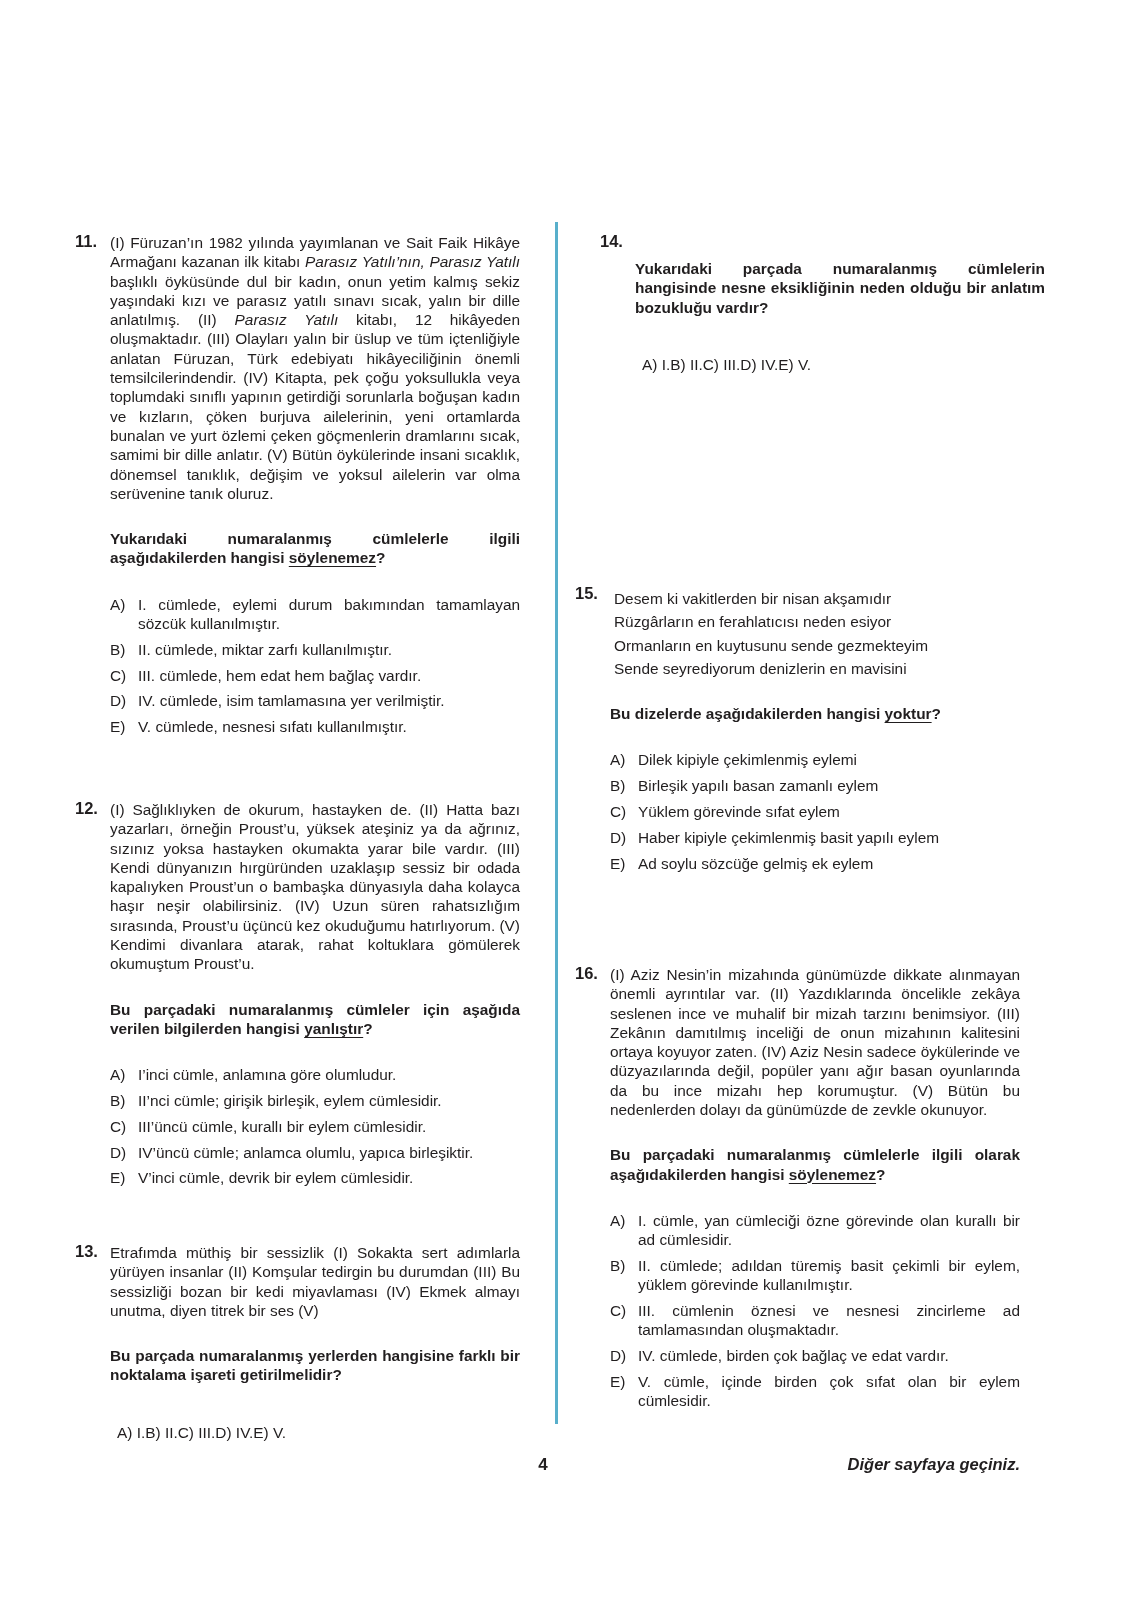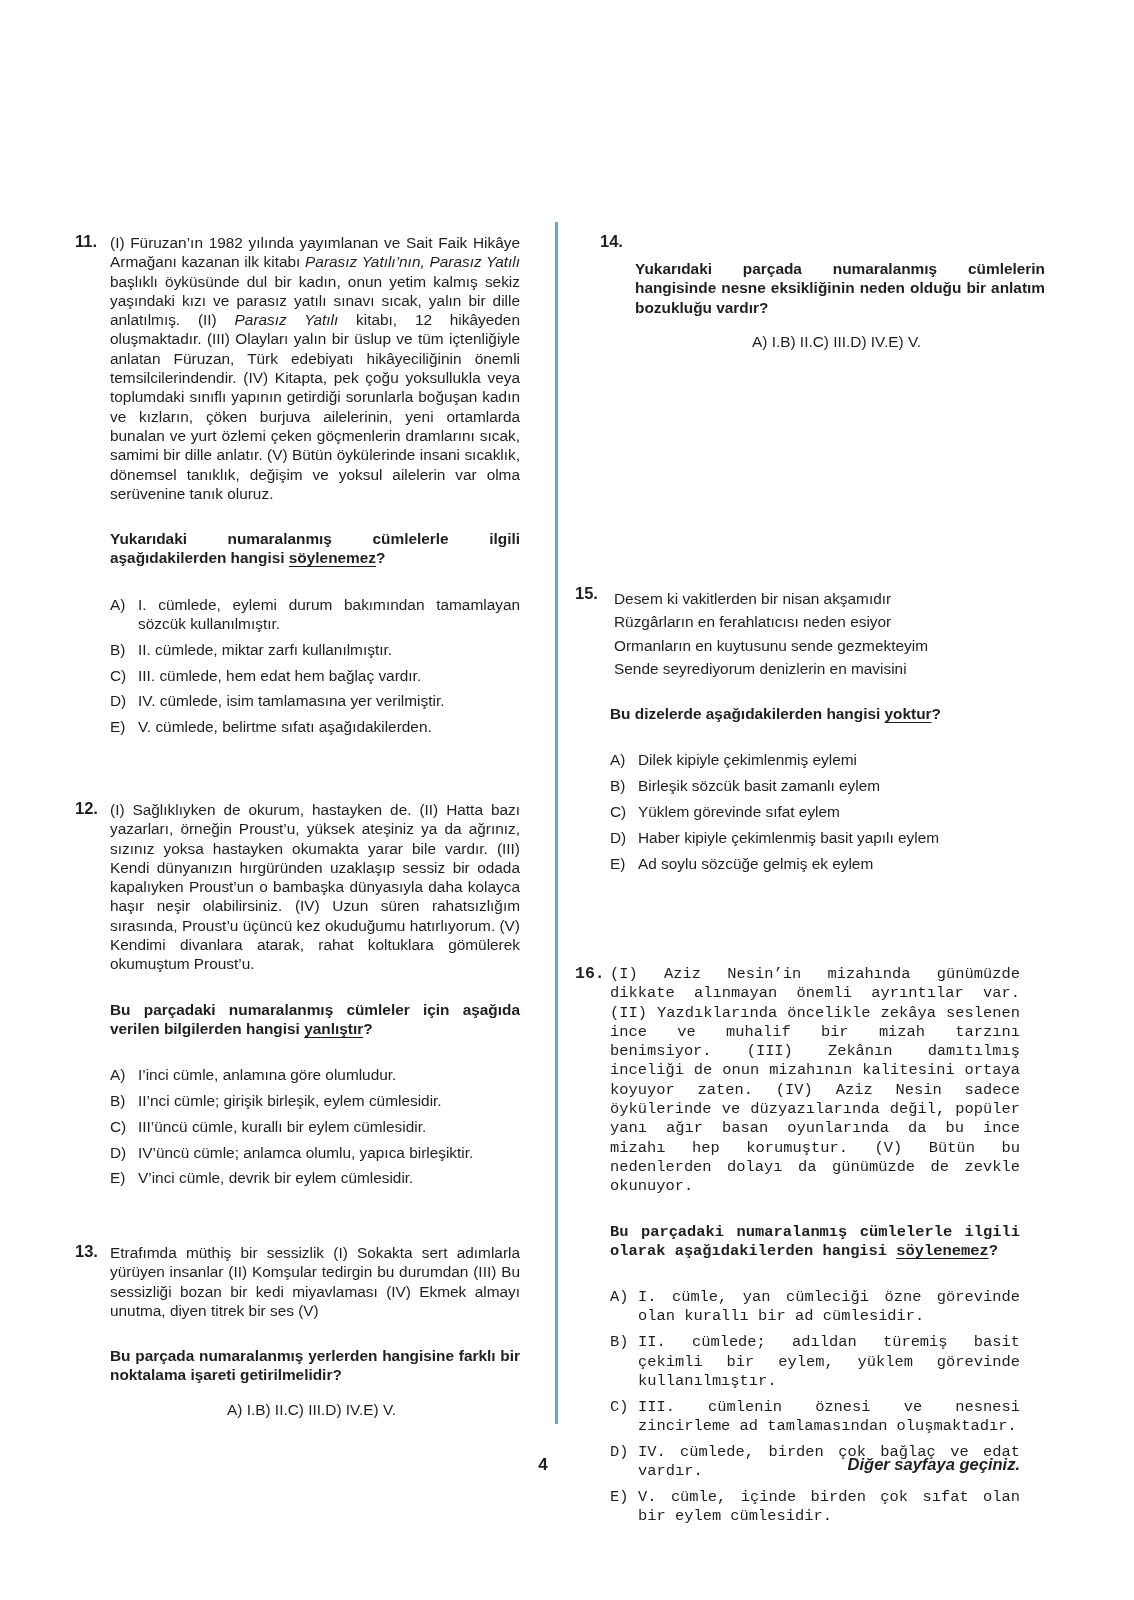--- a/index.html
+++ b/index.html
@@ -29,22 +29,22 @@
   .para { margin:0; text-align:justify; }
   .verse { margin:0; }
   .verse p { margin:4px; }
   .stem { margin:26px 0 0 0; font-weight:bold; text-align:justify; }
   .u { text-decoration:underline; text-underline-offset:3px; }
   .options { margin-top:27px; }
   .opt { display:flex; margin-bottom:6.5px; text-align:justify; }
   .olabel { flex:0 0 28px; width:28px; }
   .otext { flex:1; }
   .inline-options {
-    display:flex; justify-content:center;
-    margin-top:15px; padding-left:7px; padding-right:14px;
+    display:flex; justify-content:flex-start;
+    margin-top:38px; padding-left:7px; padding-right:14px;
   }
   .page-number {
     position:absolute; left:513px; top:1455px; width:60px;
     text-align:center; font-weight:bold; font-size:17px;
   }
   .footer-note {
     position:absolute; right:114px; top:1455px;
     font-weight:bold; font-style:italic; font-size:16.5px;text-align:right;
   }
 </style>
@@ -70,21 +70,21 @@
       <div class="opt">
           <span class="olabel">C)</span>
           <span class="otext">III. cümlede, hem edat hem bağlaç vardır.</span>
         </div>
       <div class="opt">
           <span class="olabel">D)</span>
           <span class="otext">IV. cümlede, isim tamlamasına yer verilmiştir.</span>
         </div>
       <div class="opt">
           <span class="olabel">E)</span>
-          <span class="otext">V. cümlede, belirtme sıfatı aşağıdakilerden.</span>
+          <span class="otext">V. cümlede, nesnesi sıfatı kullanılmıştır.</span>
         </div>
     </div>
   </div>
 </section>
 
 <section class="question" style="left:75px; top:800px;">
   <div class="qnum">12.</div>
   <div class="qbody">
     <p class="para"><span>(I) Sağlıklıyken de okurum, hastayken de. (II) Hatta bazı yazarları, örneğin Proust’u, yüksek ateşiniz ya da ağrınız, sızınız yoksa hastayken okumakta yarar bile vardır. (III) Kendi dünyanızın hırgüründen uzaklaşıp sessiz bir odada kapalıyken Proust’un o bambaşka dünyasıyla daha kolayca haşır neşir olabilirsiniz. (IV) Uzun süren rahatsızlığım sırasında, Proust’u üçüncü kez okuduğumu hatırlıyorum. (V) Kendimi divanlara atarak, rahat koltuklara gömülerek okumuştum Proust’u.</span></p>
     <p class="stem"><span>Bu parçadaki numaralanmış cümleler için aşağıda verilen bilgilerden hangisi </span><span class="u">yanlıştır</span><span>?</span></p>
@@ -152,39 +152,39 @@
       <p>Sende seyrediyorum denizlerin en mavisini</p>
     </div>
     <p class="stem"><span>Bu dizelerde aşağıdakilerden hangisi </span><span class="u">yoktur</span><span>?</span></p>
     <div class="options">
       <div class="opt">
           <span class="olabel">A)</span>
           <span class="otext">Dilek kipiyle çekimlenmiş eylemi</span>
         </div>
       <div class="opt">
           <span class="olabel">B)</span>
-          <span class="otext">Birleşik sözcük basit zamanlı eylem</span>
+          <span class="otext">Birleşik yapılı basan zamanlı eylem</span>
         </div>
       <div class="opt">
           <span class="olabel">C)</span>
           <span class="otext">Yüklem görevinde sıfat eylem</span>
         </div>
       <div class="opt">
           <span class="olabel">D)</span>
           <span class="otext">Haber kipiyle çekimlenmiş basit yapılı eylem</span>
         </div>
       <div class="opt">
           <span class="olabel">E)</span>
           <span class="otext">Ad soylu sözcüğe gelmiş ek eylem</span>
         </div>
     </div>
   </div>
 </section>
 
-<section class="question" style="left:575px; top:965px;font-family:Liberation Mono, monospace;">
+<section class="question" style="left:575px; top:965px;">
   <div class="qnum">16.</div>
   <div class="qbody">
     <p class="para"><span>(I) Aziz Nesin’in mizahında günümüzde dikkate alınmayan önemli ayrıntılar var. (II) Yazdıklarında öncelikle zekâya seslenen ince ve muhalif bir mizah tarzını benimsiyor. (III) Zekânın damıtılmış inceliği de onun mizahının kalitesini ortaya koyuyor zaten. (IV) Aziz Nesin sadece öykülerinde ve düzyazılarında değil, popüler yanı ağır basan oyunlarında da bu ince mizahı hep korumuştur. (V) Bütün bu nedenlerden dolayı da günümüzde de zevkle okunuyor.</span></p>
     <p class="stem"><span>Bu parçadaki numaralanmış cümlelerle ilgili olarak aşağıdakilerden hangisi </span><span class="u">söylenemez</span><span>?</span></p>
     <div class="options">
       <div class="opt">
           <span class="olabel">A)</span>
           <span class="otext">I. cümle, yan cümleciği özne görevinde olan kurallı bir ad cümlesidir.</span>
         </div>
       <div class="opt">

